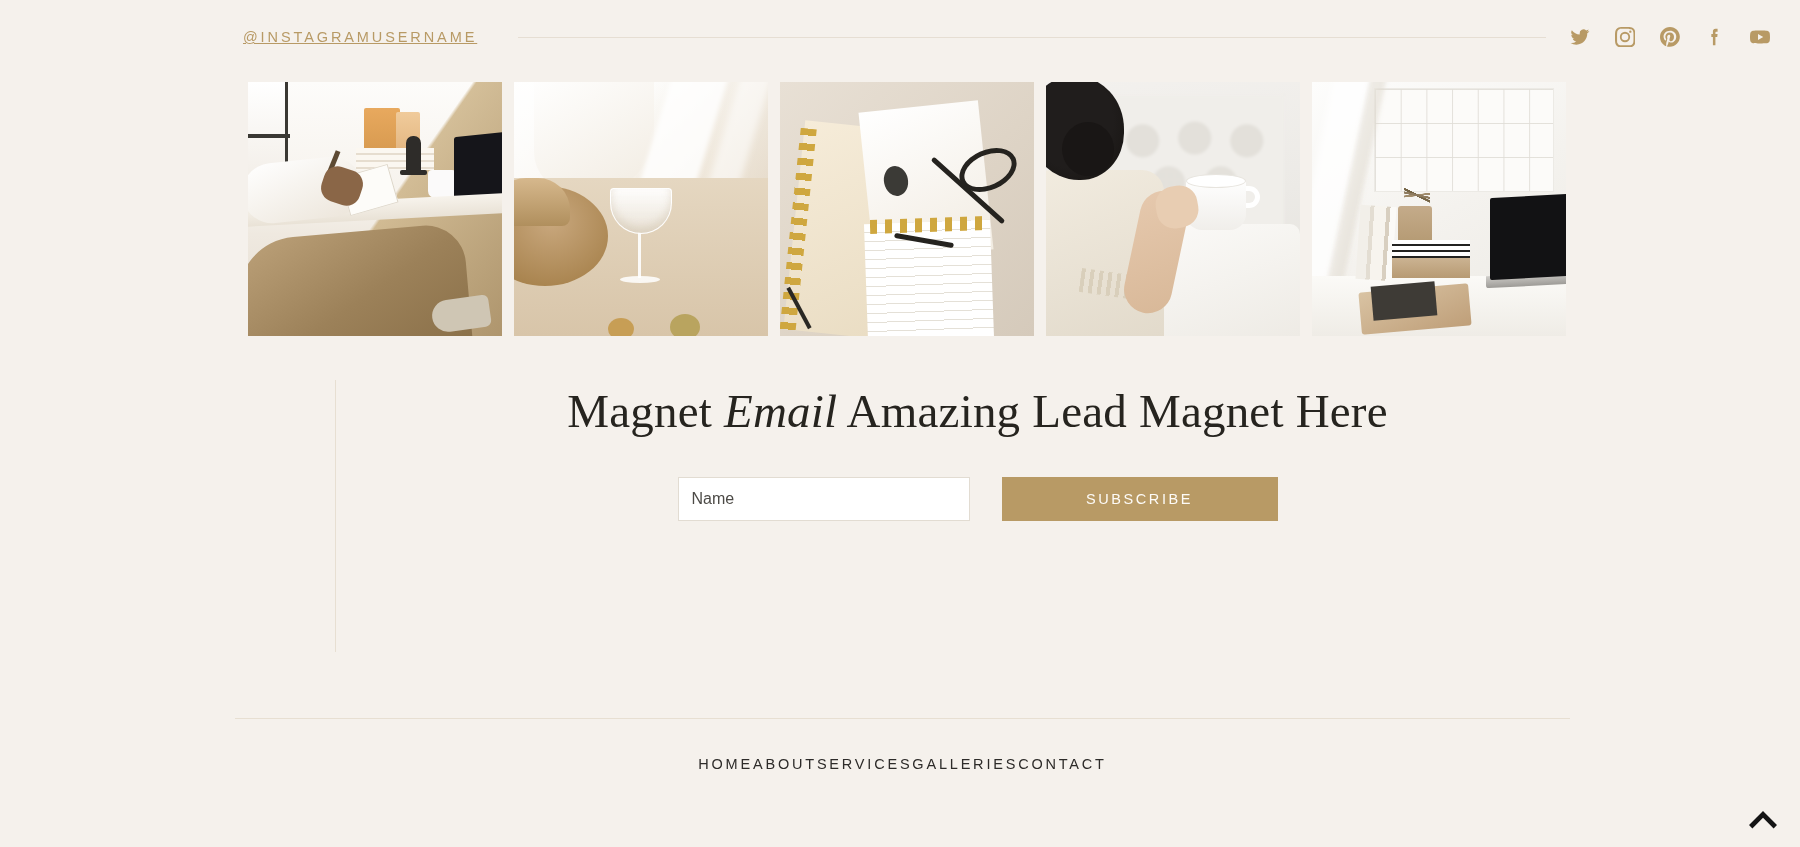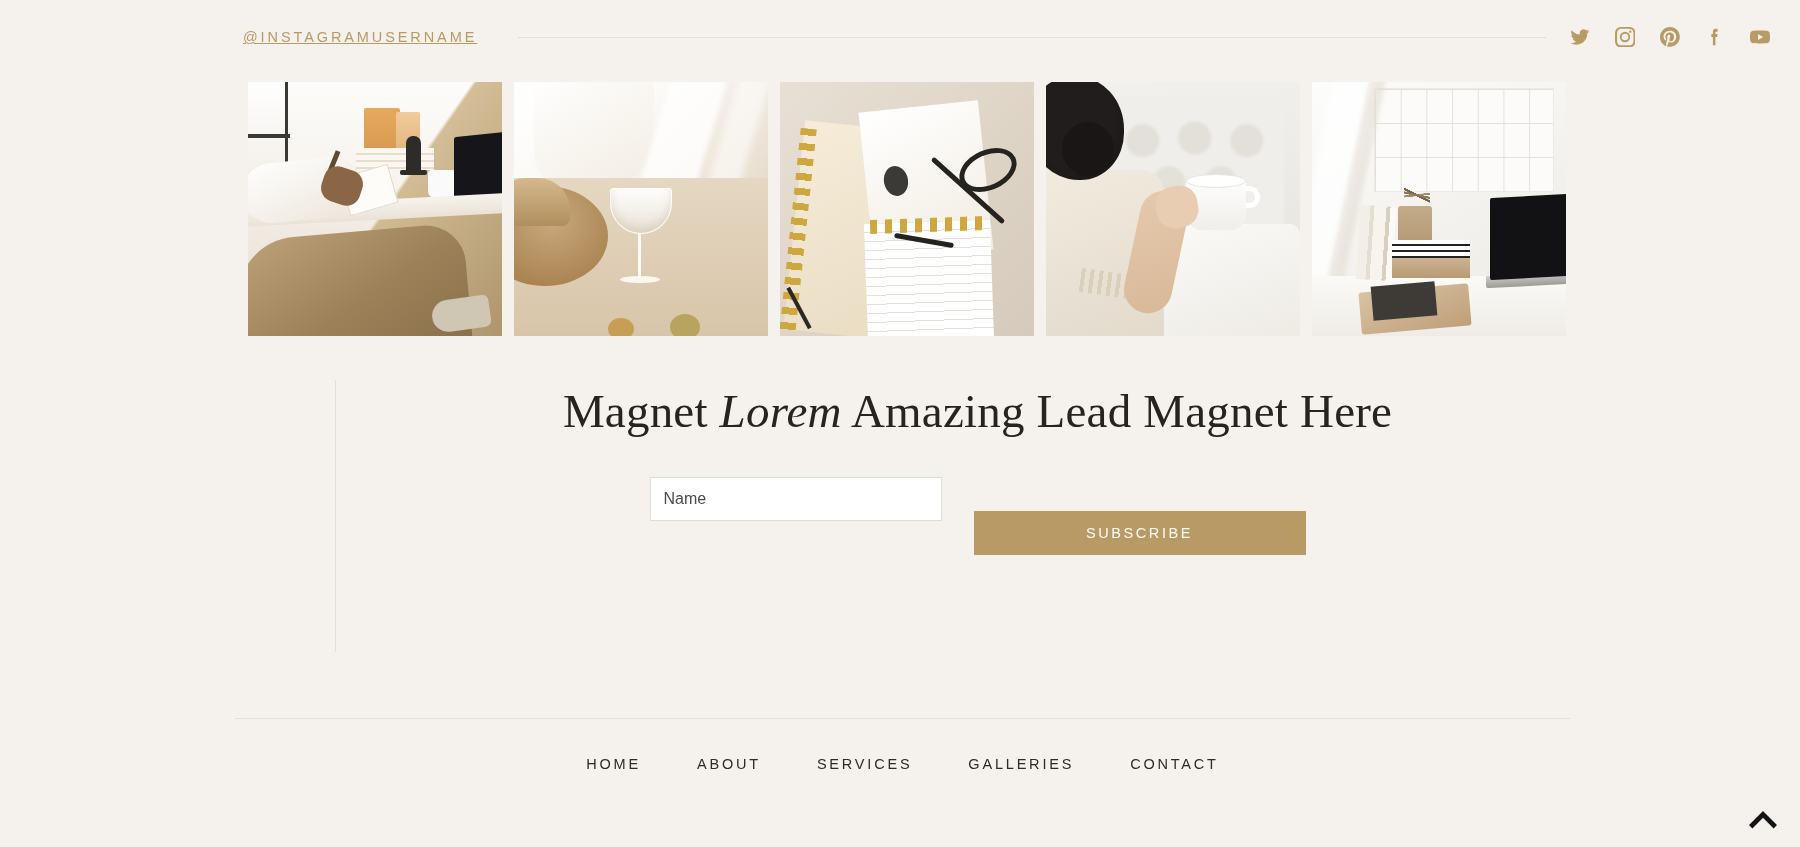--- a/index.html
+++ b/index.html
@@ -472,51 +472,49 @@
     border: 1px solid #e2dcd2;
     padding: 0 13px;
     font-family: "Liberation Sans", sans-serif;
     font-size: 16px;
     color: #2f2d2a;
     outline: none;
   }
   .field::placeholder { color: #4c4a46; opacity: 1; }
 
   .subscribe-btn {
-    width: 332px;
+    width: 276px;
     height: 44px;
     background: #b89a65;
     border: none;
     color: #fdfbf7;
     font-family: "Liberation Sans", sans-serif;
     font-size: 14.5px;
     letter-spacing: 2.6px;
     cursor: pointer;
     text-transform: uppercase;
-    margin-top: 34px;
   }
 
   
   .footer-rule {
     position:absolute;
     top: 718px;
     left: 235px;
     width: 1335px;
     height: 1px;
     background: #e7dfd2;
   }
 
   .footer-nav {
     position:absolute;
     top: 756px;
     left: 235px;
     width: 1335px;
     display:flex;
     justify-content:center;
-    gap: 56px;
   }
 
   .footer-nav a {
     font-size: 14.5px;
     letter-spacing: 2.8px;
     color: #2d2b29;
     text-decoration: none;
     text-transform: uppercase;
     font-weight: 400;
   }
@@ -663,21 +661,21 @@
     </a>
 
   </div>
 
   <div class="lower">
 
 
     <div class="v-divider"></div>
 
     <div class="right-col">
-      <h2 class="headline"><span>Magnet </span><em>Lorem</em><span> Amazing Lead Magnet Here</span></h2>
+      <h2 class="headline"><span>Magnet </span><em>Email</em><span> Amazing Lead Magnet Here</span></h2>
 
 
       <form class="form-row">
         <input class="field" type="text" placeholder="Name" style="">
         <button class="subscribe-btn" type="submit">SUBSCRIBE</button>
       </form>
     </div>
 
   </div>
 

